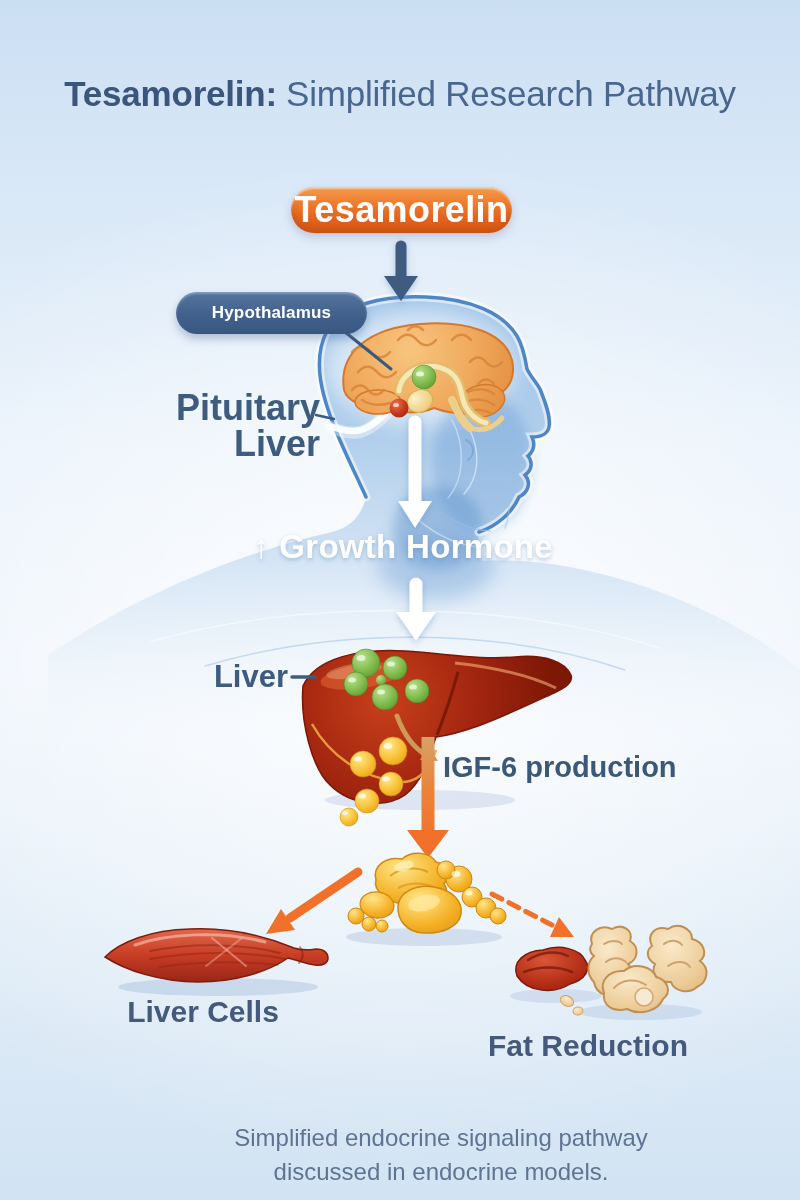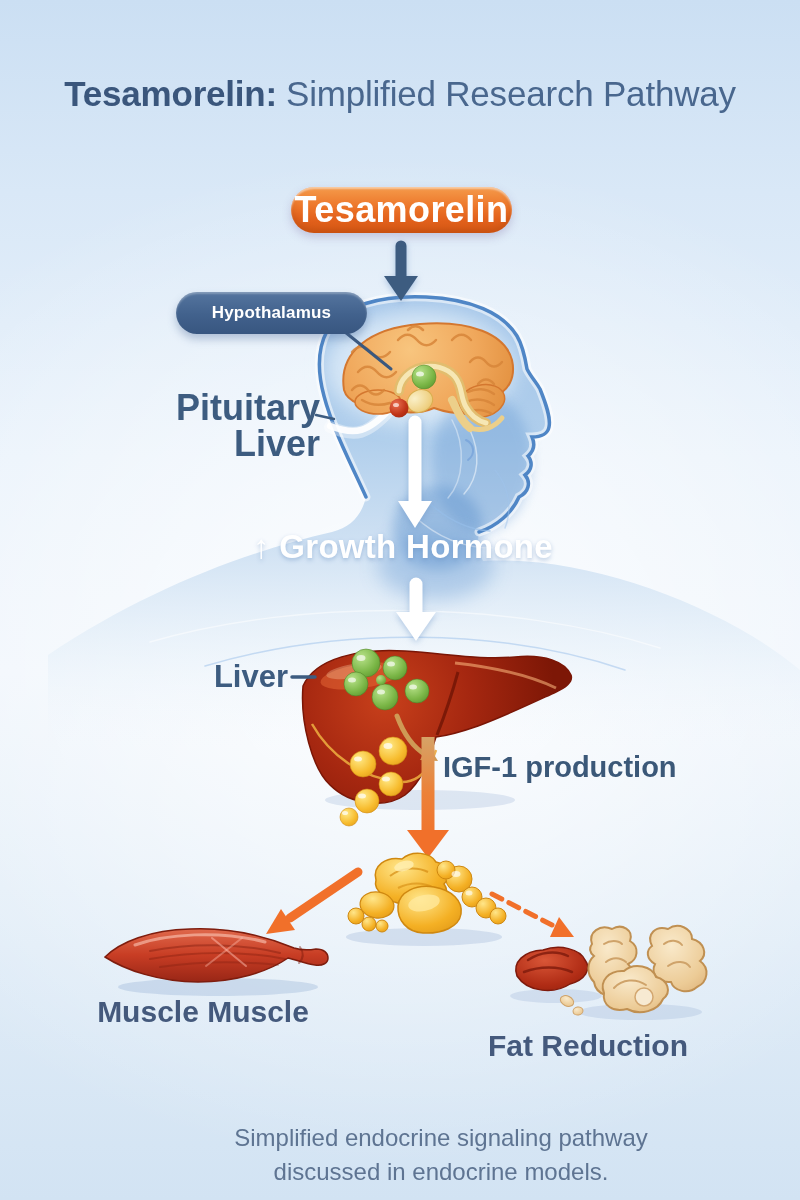--- a/index.html
+++ b/index.html
@@ -355,23 +355,23 @@
 
 <div class="ovl lbl lbl-pituitary">
   <span style="display:block">Pituitary</span>
   <span style="display:block">Liver</span>
 </div>
 
 <div class="ovl lbl-gh">↑ Growth Hormone</div>
 
 <div class="ovl lbl lbl-liver">Liver</div>
 
-<div class="ovl lbl lbl-igf">IGF-1 production</div>
-
-<div class="ovl lbl lbl-muscle">Muscle Muscle</div>
+<div class="ovl lbl lbl-igf">IGF-6 production</div>
+
+<div class="ovl lbl lbl-muscle">Liver Cells</div>
 
 <div class="ovl lbl lbl-fat">Fat Reduction</div>
 
 <div class="ovl footer">
   <span style="display:block">Simplified endocrine signaling pathway</span>
   <span style="display:block">discussed in endocrine models.</span>
 </div>
 
 </div>
 

